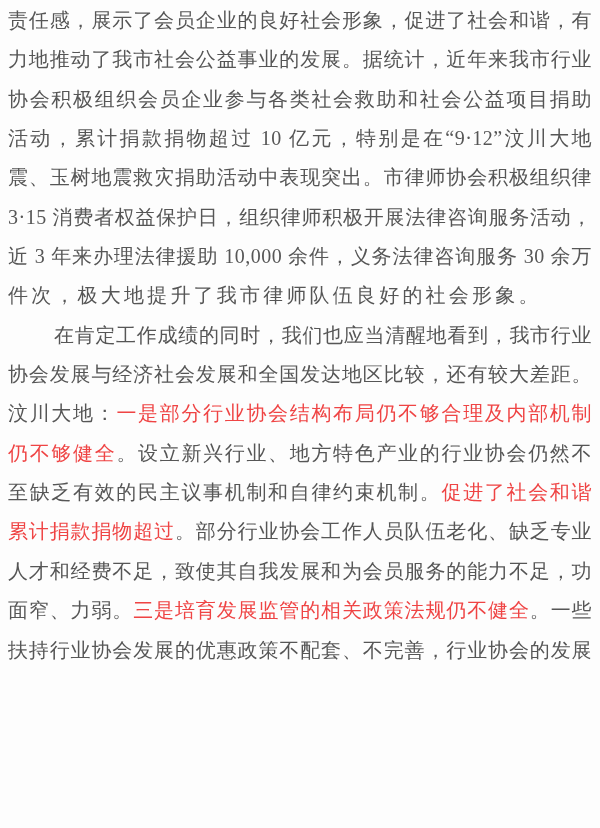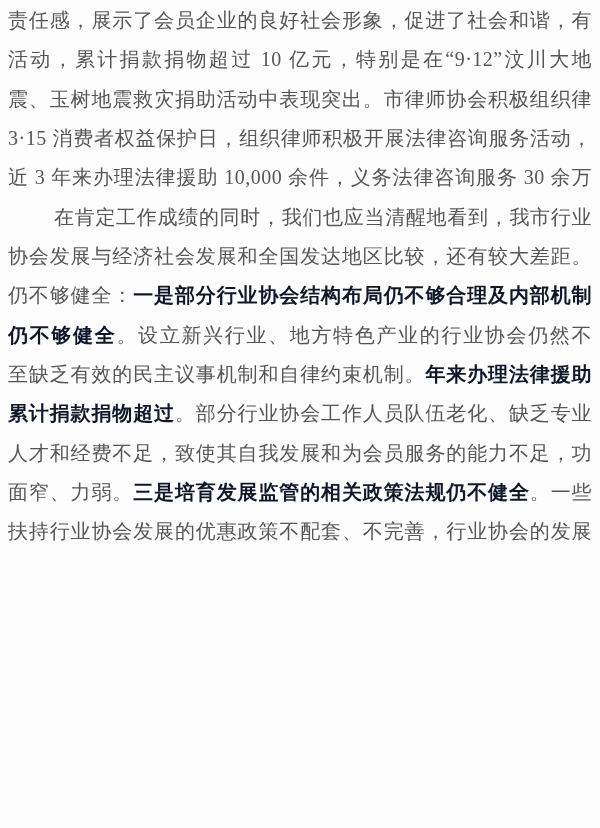--- a/index.html
+++ b/index.html
@@ -26,42 +26,45 @@
     font-size: 20px;
     color: #565656;
     text-align: justify;
     text-align-last: justify;
     text-justify: inter-character;
     overflow: hidden;
     letter-spacing: 0.5px;
   }
   .line span { display: inline; }
   .b {
-    font-weight: bold;
-    color: #0f172a;
+    font-weight: normal;
+    color: #ef4444;
   }
   .indent {
     text-indent: 2.3em;
   }
   .para-end {
     text-align-last: left;
     letter-spacing: 3.2px;
   }
 </style>
 </head>
 <body>
 
 <div class="page">
   <div class="line"><span>责任感，展示了会员企业的良好社会形象，促进了社会和谐，有</span></div>
+  <div class="line"><span>力地推动了我市社会公益事业的发展。据统计，近年来我市行业</span></div>
+  <div class="line"><span>协会积极组织会员企业参与各类社会救助和社会公益项目捐助</span></div>
   <div class="line"><span>活动，累计捐款捐物超过 10 亿元，特别是在“9·12”汶川大地</span></div>
   <div class="line"><span>震、玉树地震救灾捐助活动中表现突出。市律师协会积极组织律</span></div>
   <div class="line"><span>3·15 消费者权益保护日，组织律师积极开展法律咨询服务活动，</span></div>
   <div class="line"><span>近 3 年来办理法律援助 10,000 余件，义务法律咨询服务 30 余万</span></div>
+  <div class="line para-end"><span>件次，极大地提升了我市律师队伍良好的社会形象。</span></div>
   <div class="line indent"><span>在肯定工作成绩的同时，我们也应当清醒地看到，我市行业</span></div>
   <div class="line"><span>协会发展与经济社会发展和全国发达地区比较，还有较大差距。</span></div>
-  <div class="line"><span>仍不够健全：</span><span class="b">一是部分行业协会结构布局仍不够合理及内部机制</span></div>
+  <div class="line"><span>汶川大地：</span><span class="b">一是部分行业协会结构布局仍不够合理及内部机制</span></div>
   <div class="line"><span class="b">仍不够健全</span><span>。设立新兴行业、地方特色产业的行业协会仍然不多；</span></div>
-  <div class="line"><span>至缺乏有效的民主议事机制和自律约束机制。</span><span class="b">年来办理法律援助</span></div>
+  <div class="line"><span>至缺乏有效的民主议事机制和自律约束机制。</span><span class="b">促进了社会和谐</span></div>
   <div class="line"><span class="b">累计捐款捐物超过</span><span>。部分行业协会工作人员队伍老化、缺乏专业化</span></div>
   <div class="line"><span>人才和经费不足，致使其自我发展和为会员服务的能力不足，功</span></div>
   <div class="line"><span>面窄、力弱。</span><span class="b">三是培育发展监管的相关政策法规仍不健全</span><span>。一些</span></div>
   <div class="line"><span>扶持行业协会发展的优惠政策不配套、不完善，行业协会的发展</span></div>
 </div>
 
 </body></html>

